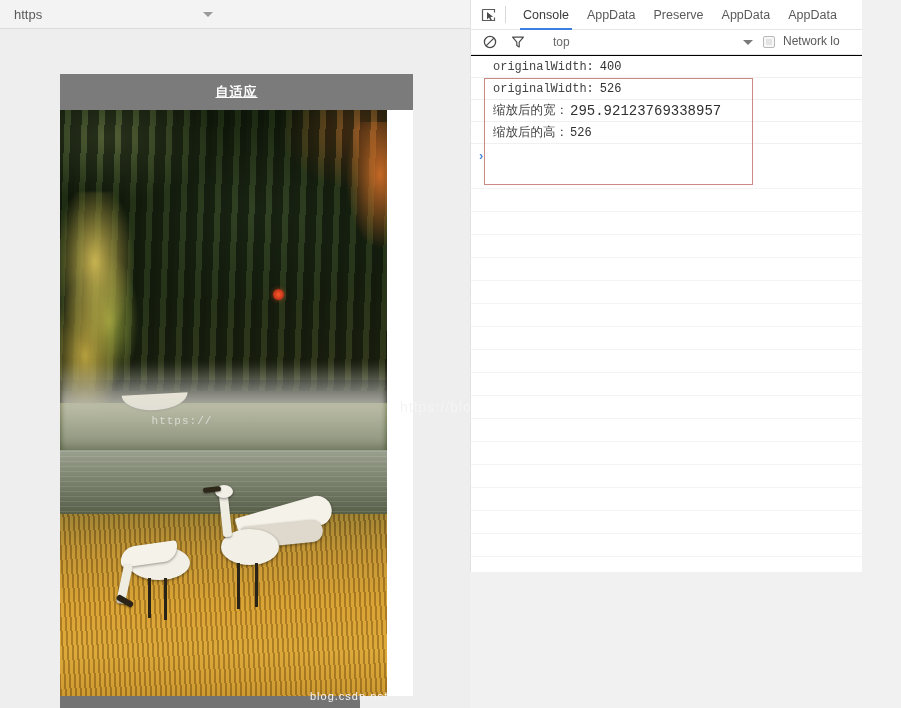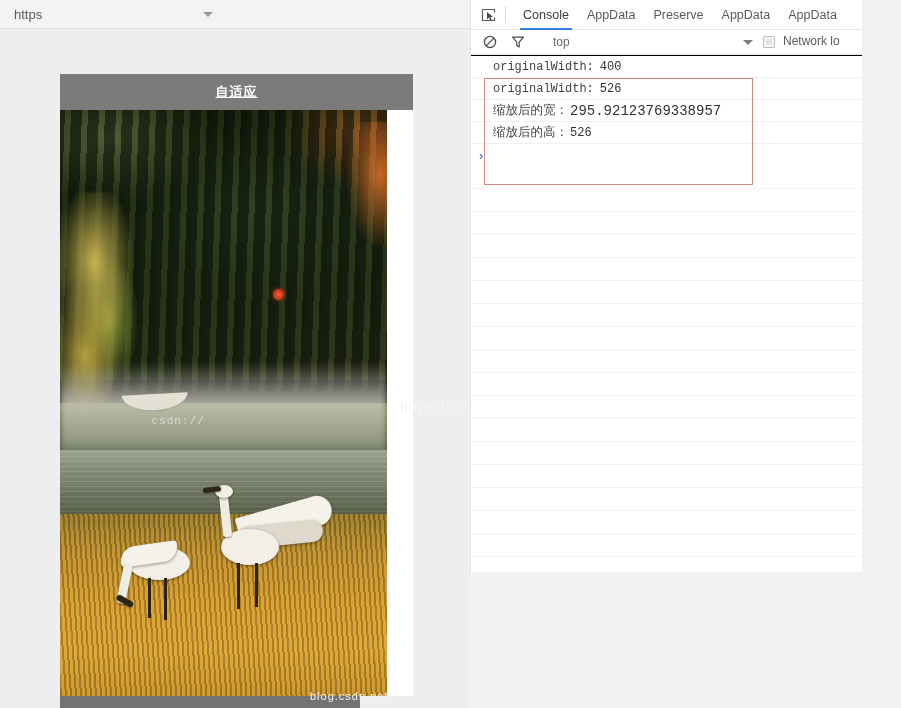--- a/index.html
+++ b/index.html
@@ -345,21 +345,21 @@
               <div class="crane-wing" style="left:46px;top:26px;width:96px;height:30px;border-radius:6px 46px 46px 6px;transform:rotate(-16deg);"></div>
               <div class="crane-wing" style="left:52px;top:44px;width:80px;height:22px;border-radius:6px 40px 40px 6px;transform:rotate(-6deg);background:#ded9cc;"></div>
               <div class="crane-body" style="left:30px;top:50px;width:58px;height:36px;"></div>
               <div class="crane-neck" style="left:30px;top:14px;width:9px;height:44px;transform:rotate(-6deg);"></div>
               <div class="crane-body" style="left:24px;top:6px;width:18px;height:13px;"></div>
               <div class="crane-neck" style="left:12px;top:8px;width:18px;height:5px;background:#2d2619;transform:rotate(-6deg);"></div>
               <div class="crane-leg" style="left:46px;top:84px;width:3px;height:46px;"></div>
               <div class="crane-leg" style="left:64px;top:84px;width:3px;height:44px;"></div>
             </div>
 
-            <div class="photo-watermark">csdn://</div>
+            <div class="photo-watermark">https://</div>
           </div>
         </div>
       </div>
 
       <div class="page-watermark">https://blog.csdn.net</div>
     </div>
   </div>
 
   <div class="devtools-pane">
     <div class="dev-inner">

